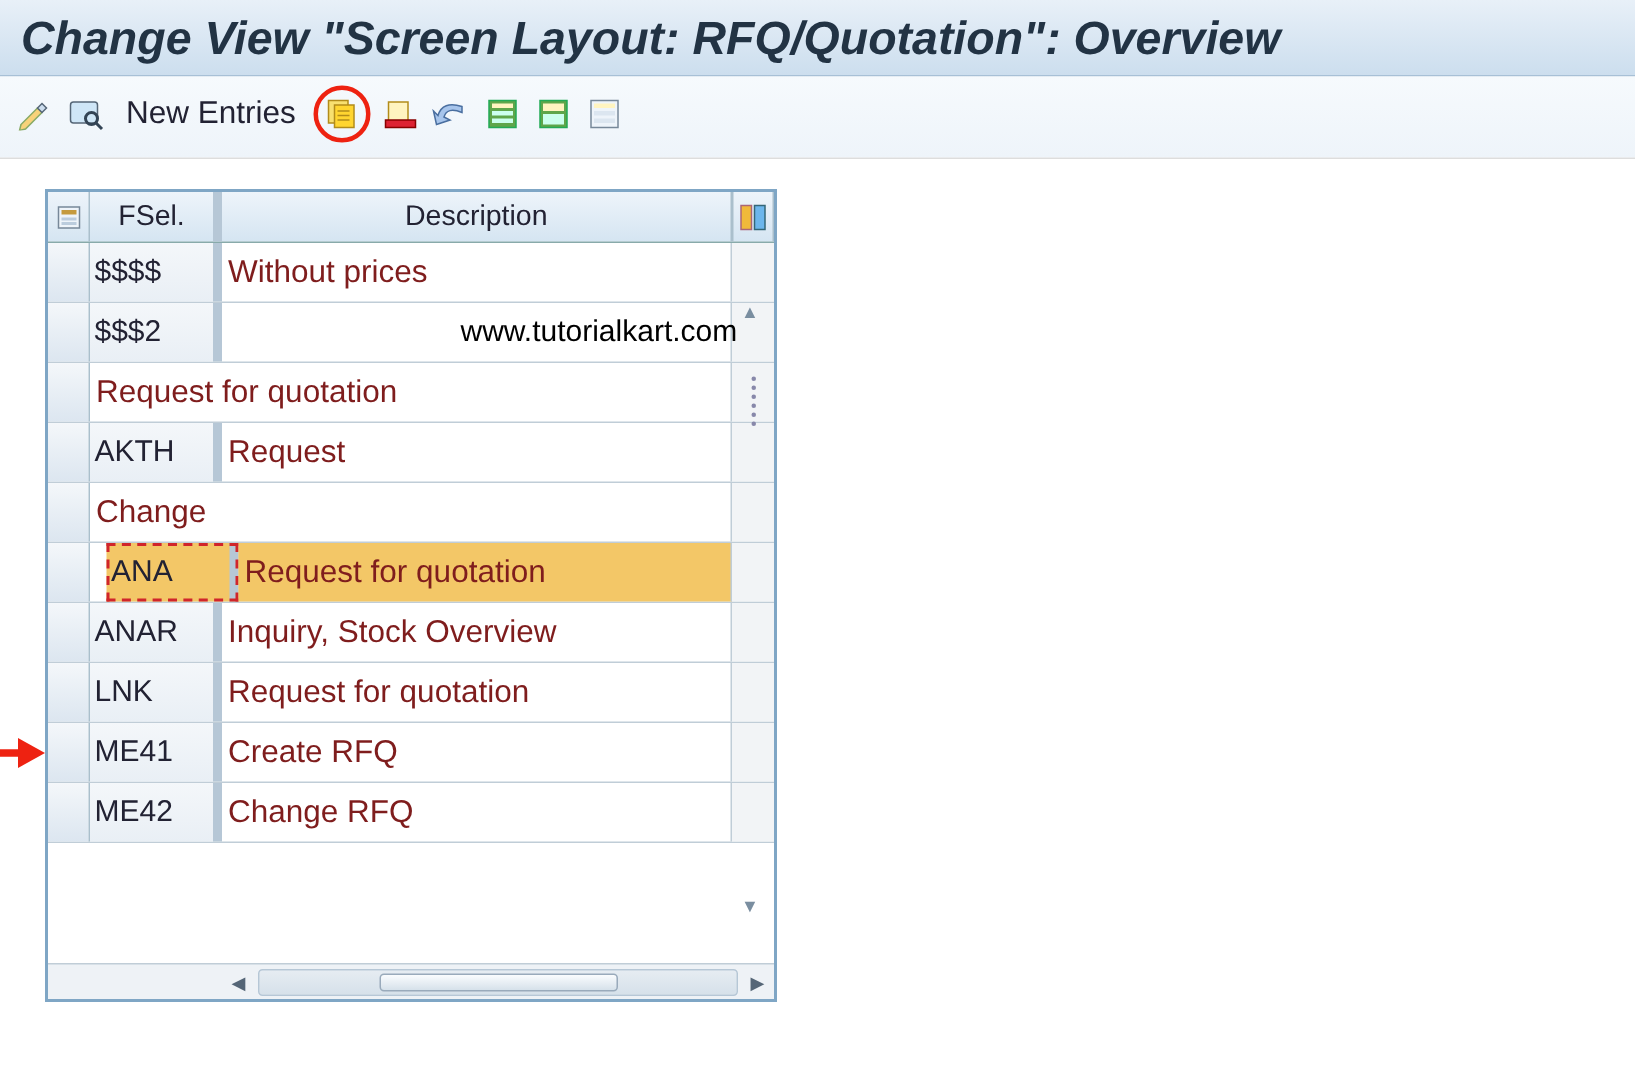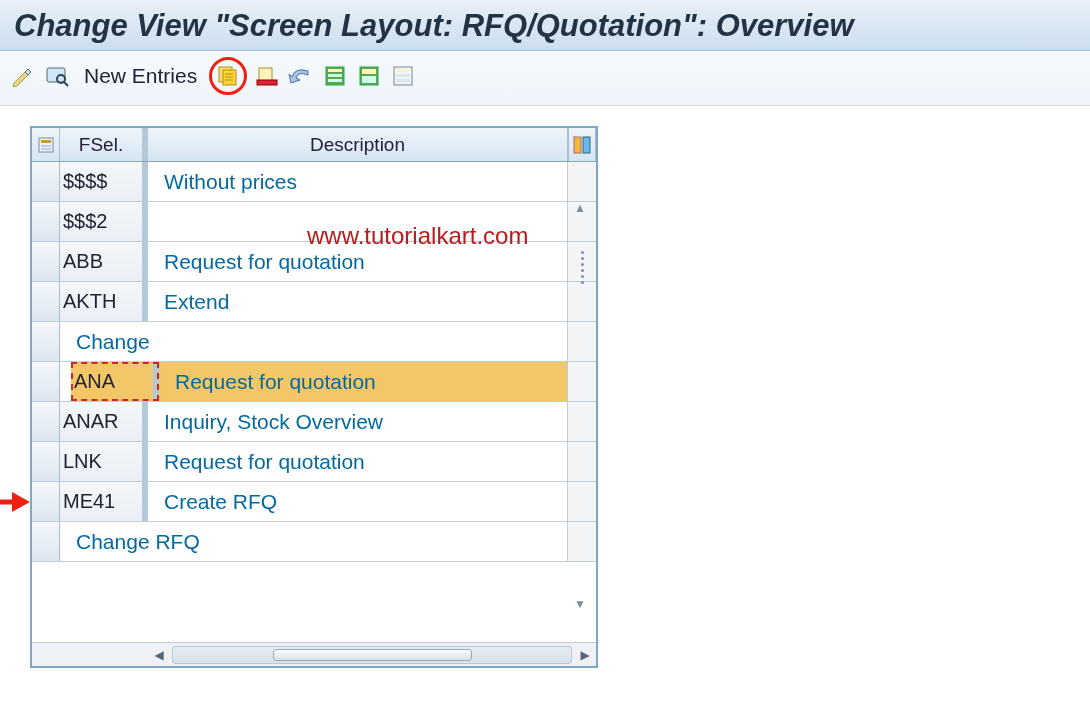--- a/index.html
+++ b/index.html
@@ -50,21 +50,21 @@
     padding: 2px;
     display: inline-flex;
     align-items: center;
     justify-content: center;
   }
   .content {
     padding: 20px 0 0 30px;
   }
   .grid-wrap {
     border: 2px solid #7fa6c5;
-    width: 568px;
+    width: 488px;
     position: relative;
     background: #f6f8fa;
   }
   .grid-head {
     display: flex;
     background: linear-gradient(#eef4fa, #d5e5f2);
     border-bottom: 1px solid #8aa;
     height: 34px;
     align-items: stretch;
   }
@@ -104,24 +104,24 @@
     background: linear-gradient(#f4f7fa,#e9eff5);
     font-size: 20px;
     color: #223;
     display: flex;
     align-items: center;
     padding-left: 3px;
   }
   .cell-desc {
     flex: 1;
     font-size: 21px;
-    color: #0369a1;
-    display: flex;
-    align-items: center;
-    padding-left: 16px;
+    color: #7f1d1d;
+    display: flex;
+    align-items: center;
+    padding-left: 4px;
     border-right: 1px solid #c0cdd7;
   }
   .cell-scroll {
     width: 28px;
     background: #f2f4f6;
   }
   .row.highlight .cell-fsel,
   .row.highlight .cell-desc {
     background: #f3c767;
   }
@@ -178,23 +178,23 @@
     display:flex;
     align-items:center;
     justify-content:center;
     color:#567;
     font-size:12px;
     cursor:pointer;
   }
   .watermark {
     position: absolute;
     left: 275px;
-    top: 60px;
-    color: #b91c1c;
-    font-size: 24px;
+    top: 48px;
+    color: #000000;
+    font-size: 20px;
     font-family: Arial;
     pointer-events: none;
   }
   .arrow-annot {
     position: absolute;
     left: -32px;
     top: 490px;
     pointer-events:none;
   }
   .hc-sel svg, .hc-cfg svg { display:block; }
@@ -321,28 +321,27 @@
           <div class="cell-scroll"></div>
         </div>
         <div class="row">
           <div class="cell-sel"></div>
           <div class="cell-fsel">$$$2</div>
           <div class="cell-desc"></div>
           <div class="cell-scroll"></div>
         </div>
         <div class="row">
           <div class="cell-sel"></div>
-          <div class="cell-fsel">ABB</div>
           <div class="cell-desc">Request for quotation</div>
           <div class="cell-scroll"></div>
         </div>
         <div class="row">
           <div class="cell-sel"></div>
           <div class="cell-fsel">AKTH</div>
-          <div class="cell-desc">Extend</div>
+          <div class="cell-desc">Request</div>
           <div class="cell-scroll"></div>
         </div>
         <div class="row">
           <div class="cell-sel"></div>
           <div class="cell-desc">Change</div>
           <div class="cell-scroll"></div>
         </div>
         <div class="row highlight">
           <div class="cell-sel"></div>
           <div class="cell-fsel">ANA</div>
@@ -362,20 +361,21 @@
           <div class="cell-scroll"></div>
         </div>
         <div class="row">
           <div class="cell-sel"></div>
           <div class="cell-fsel">ME41</div>
           <div class="cell-desc">Create RFQ</div>
           <div class="cell-scroll"></div>
         </div>
         <div class="row">
           <div class="cell-sel"></div>
+          <div class="cell-fsel">ME42</div>
           <div class="cell-desc">Change RFQ</div>
           <div class="cell-scroll"></div>
         </div>
       </div>
 
     <div class="hscroll">
       <span style="width:116px"></span>
       <div class="harrow">◀</div>
       <div class="htrack">
           <div class="hthumb"></div>

